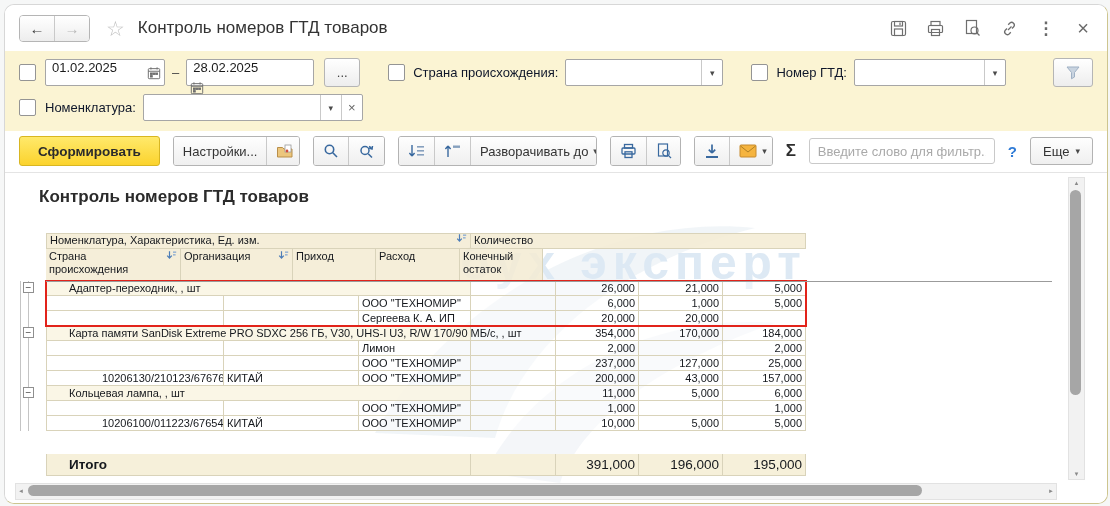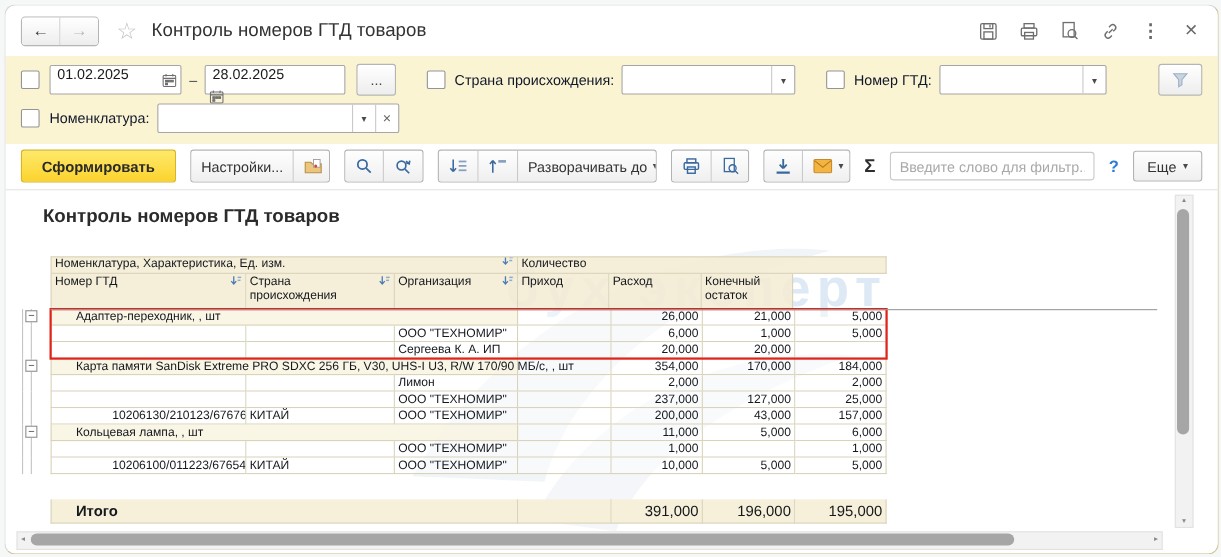--- a/index.html
+++ b/index.html
@@ -336,30 +336,20 @@
                 <rect x="7" y="1.5" width="3.2" height="1.3" fill="#88a9d2"></rect>
                 <rect x="7" y="4.2" width="2.6" height="1.3" fill="#88a9d2"></rect>
               </svg></span>
           </div>
           <div class="cell hcell top" style="width: 335px;">
             <span>Количество</span>
           </div>
         </div>
         <div class="row h2">
           <div class="mcell"></div>
-          <div class="cell hcell first" style="width: 178px;">
-            <div class="hflex">
-              <span>Номер ГТД</span>
-              <span><svg width="11" height="11" viewBox="0 0 11 11">
-                  <path d="M3.5 1.2v6.6M1.2 5.6l2.3 2.5 2.3-2.5" stroke="#4c7db8" stroke-width="1.2" fill="none"></path>
-                  <rect x="7" y="1.5" width="3.2" height="1.3" fill="#88a9d2"></rect>
-                  <rect x="7" y="4.2" width="2.6" height="1.3" fill="#88a9d2"></rect>
-                </svg></span>
-            </div>
-          </div>
           <div class="cell hcell" style="width: 135px;">
             <div class="hflex">
               <span>Страна происхождения</span>
               <span><svg width="11" height="11" viewBox="0 0 11 11">
                   <path d="M3.5 1.2v6.6M1.2 5.6l2.3 2.5 2.3-2.5" stroke="#4c7db8" stroke-width="1.2" fill="none"></path>
                   <rect x="7" y="1.5" width="3.2" height="1.3" fill="#88a9d2"></rect>
                   <rect x="7" y="4.2" width="2.6" height="1.3" fill="#88a9d2"></rect>
                 </svg></span>
             </div>
           </div>

